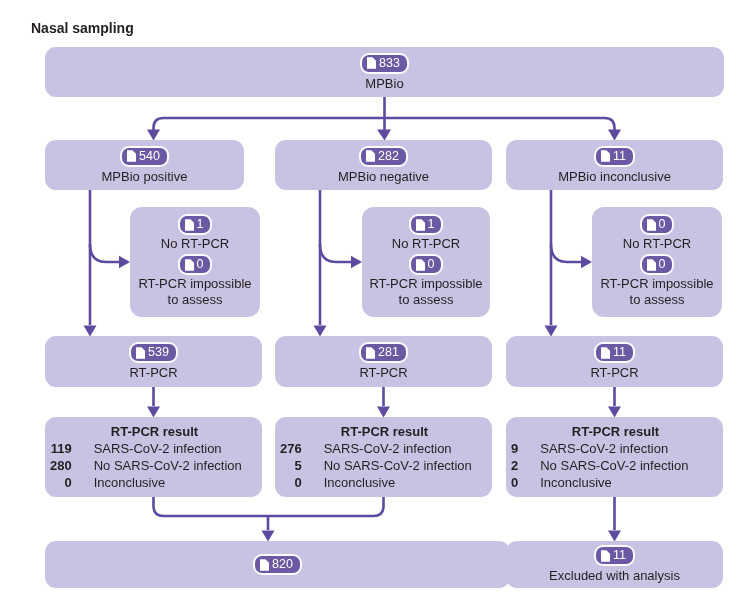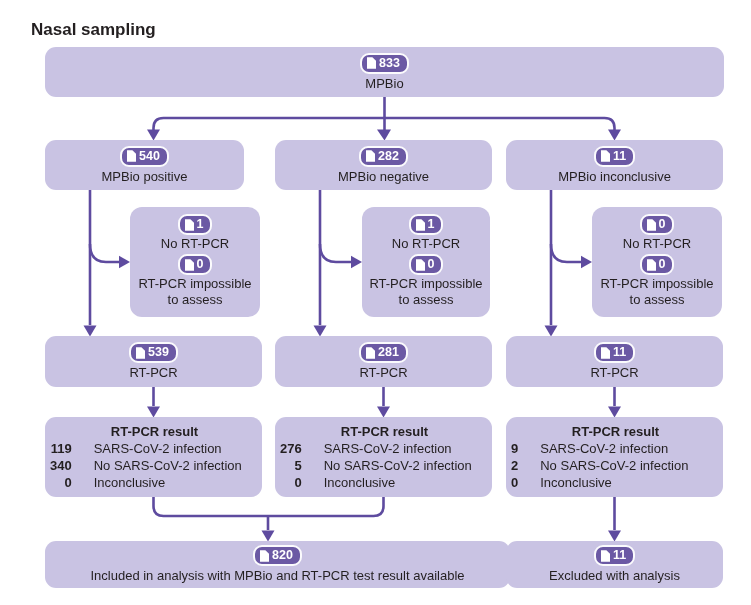--- a/index.html
+++ b/index.html
@@ -1,28 +1,28 @@
 <!DOCTYPE html>
 <html><head>
 <meta charset="utf-8">
 <style>
   html,body { margin:0; padding:0; background:#ffffff; }
   .canvas {
     position:relative; width:751px; height:605px; background:#ffffff;
     font-family:"Liberation Sans", sans-serif; color:#231f20; overflow:hidden;
   }
-  .fig-title { position:absolute; left:31px; top:20px; font-size:17px; font-weight:bold; }
+  .fig-title { position:absolute; left:31px; top:20px; font-size:14px; font-weight:bold; }
   .node {
     position:absolute; background:#c9c3e3; border-radius:11px;
     display:flex; flex-direction:column; align-items:center; justify-content:center;
     text-align:center; font-size:13px; line-height:16px; box-sizing:border-box;
   }
   .badge {
     display:inline-flex; align-items:center; gap:3px;
-    background:#6b59a4; color:#ffffff; font-weight:bold; font-size:12.5px; line-height:13px;
+    background:#6b59a4; color:#ffffff; font-weight:normal; font-size:12.5px; line-height:13px;
     padding:2px 7px 2px 5px; border-radius:9px; border:2px solid #fbfbfd;
   }
   .badge svg { display:block; }
   .node .lbl { margin-top:2px; }
   .excl { padding:6px 3px; border-radius:12px; }
   .excl .lbl { margin:1px 0 2px 0; }
   .result { align-items:stretch; text-align:left; justify-content:flex-start; padding:6px 3px 4px 5px; }
   .result .rtitle { text-align:center; font-weight:bold; line-height:17px; }
   .result .rows { display:grid; grid-template-columns:max-content 1fr; column-gap:22px; line-height:17px; }
   .result .num { text-align:right; font-weight:bold; }
@@ -201,21 +201,21 @@
       <span>11</span>
     </span>
     <span class="lbl">RT-PCR</span>
   </div>
 
   <div class="node result" style="left:45px; top:417px; width:217px; height:80px;">
     <div class="rtitle">RT-PCR result</div>
     <div class="rows">
       <span class="num">119</span>
       <span>SARS-CoV-2 infection</span>
-      <span class="num">340</span>
+      <span class="num">280</span>
       <span>No SARS-CoV-2 infection</span>
       <span class="num">0</span>
       <span>Inconclusive</span>
     </div>
   </div>
 
   <div class="node result" style="left:275px; top:417px; width:217px; height:80px;">
     <div class="rtitle">RT-PCR result</div>
     <div class="rows">
       <span class="num">276</span>
@@ -239,21 +239,20 @@
     </div>
   </div>
 
   <div class="node" style="left:45px; top:541px; width:465px; height:47px;">
     <span class="badge">
       <svg width="9" height="12" viewBox="0 0 10 13">
         <polygon points="0,0 6,0 10,4 10,13 0,13" fill="#ffffff"></polygon>
       </svg>
       <span>820</span>
     </span>
-    <span class="lbl">Included in analysis with MPBio and RT-PCR test result available</span>
   </div>
 
   <div class="node" style="left:506px; top:541px; width:217px; height:47px;">
     <span class="badge">
       <svg width="9" height="12" viewBox="0 0 10 13">
         <polygon points="0,0 6,0 10,4 10,13 0,13" fill="#ffffff"></polygon>
       </svg>
       <span>11</span>
     </span>
     <span class="lbl">Excluded with analysis</span>

